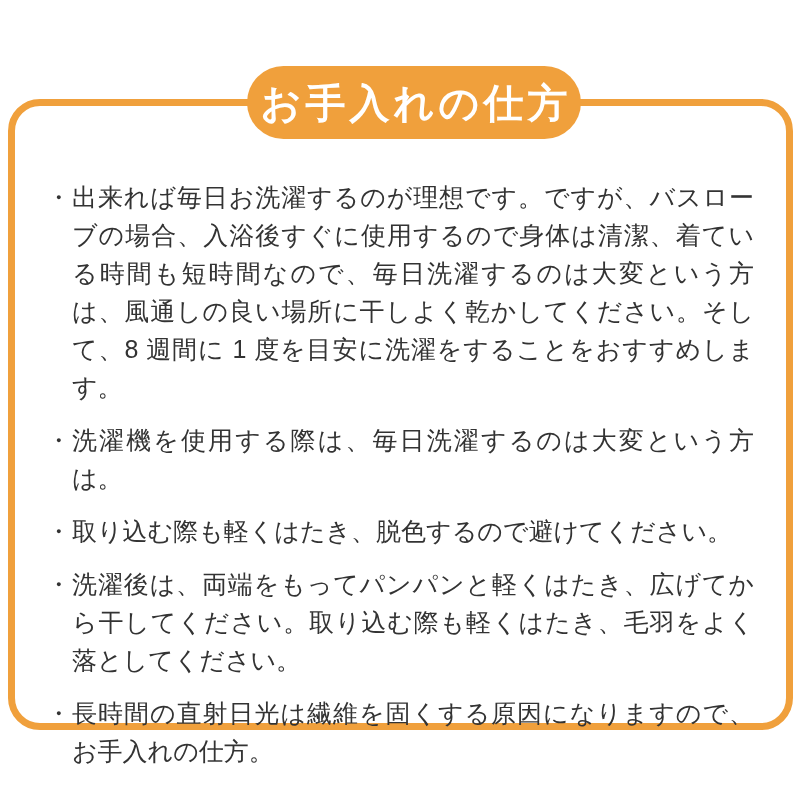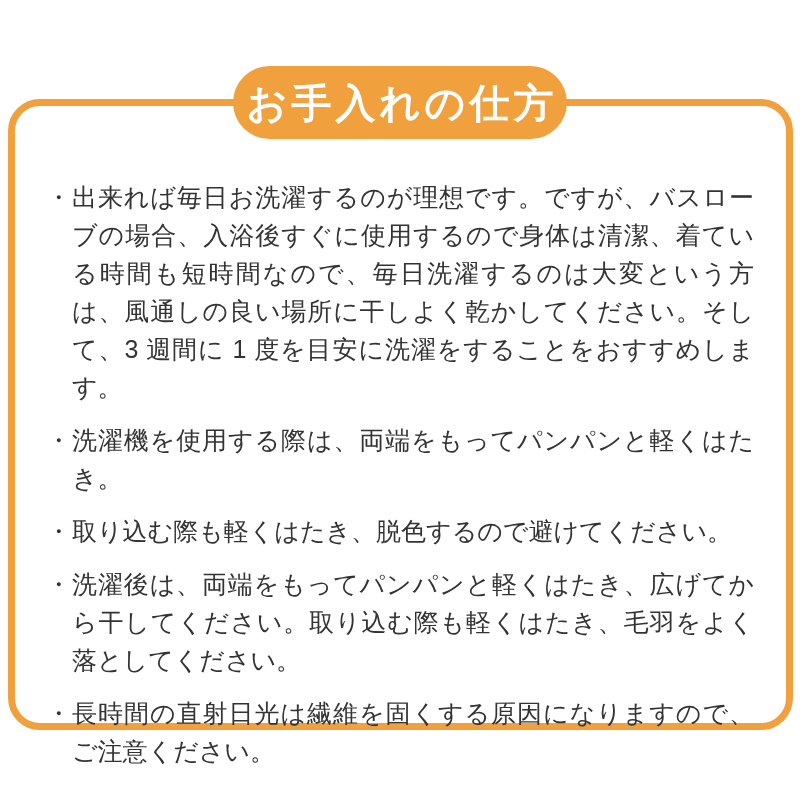--- a/index.html
+++ b/index.html
@@ -22,21 +22,21 @@
     top: 99px;
     width: 785px;
     height: 631px;
     border: 7px solid var(--accent);
     border-radius: 32px;
   }
 
   
   .title-pill {
     position: absolute;
-    left: 233px;
+    left: 247px;
     top: 66px;
     width: 334px;
     height: 73px;
     background: var(--accent);
     border-radius: 40px;
     display: flex;
     align-items: center;
     justify-content: center;
     z-index: 2;
   }
@@ -84,37 +84,37 @@
   <div class="card-border"></div>
 
   <div class="title-pill">
     <span class="title-text">お手入れの仕方</span>
   </div>
 
   <div class="instructions">
 
     <div class="instruction-item">
       <span class="bullet">・</span>
-      <span class="text">出来れば毎日お洗濯するのが理想です。ですが、バスローブの場合、入浴後すぐに使用するので身体は清潔、着ている時間も短時間なので、毎日洗濯するのは大変という方は、風通しの良い場所に干しよく乾かしてください。そして、3 週間に 1 度を目安に洗濯をすることをおすすめします。</span>
+      <span class="text">出来れば毎日お洗濯するのが理想です。ですが、バスローブの場合、入浴後すぐに使用するので身体は清潔、着ている時間も短時間なので、毎日洗濯するのは大変という方は、風通しの良い場所に干しよく乾かしてください。そして、8 週間に 1 度を目安に洗濯をすることをおすすめします。</span>
     </div>
 
     <div class="instruction-item">
       <span class="bullet">・</span>
-      <span class="text">洗濯機を使用する際は、両端をもってパンパンと軽くはたき。</span>
+      <span class="text">洗濯機を使用する際は、毎日洗濯するのは大変という方は。</span>
     </div>
 
     <div class="instruction-item">
       <span class="bullet">・</span>
       <span class="text">取り込む際も軽くはたき、脱色するので避けてください。</span>
     </div>
 
     <div class="instruction-item">
       <span class="bullet">・</span>
       <span class="text">洗濯後は、両端をもってパンパンと軽くはたき、広げてから干してください。取り込む際も軽くはたき、毛羽をよく落としてください。</span>
     </div>
 
     <div class="instruction-item">
       <span class="bullet">・</span>
-      <span class="text">長時間の直射日光は繊維を固くする原因になりますので、ご注意ください。</span>
+      <span class="text">長時間の直射日光は繊維を固くする原因になりますので、お手入れの仕方。</span>
     </div>
 
   </div>
 </div>
 
 </body></html>

